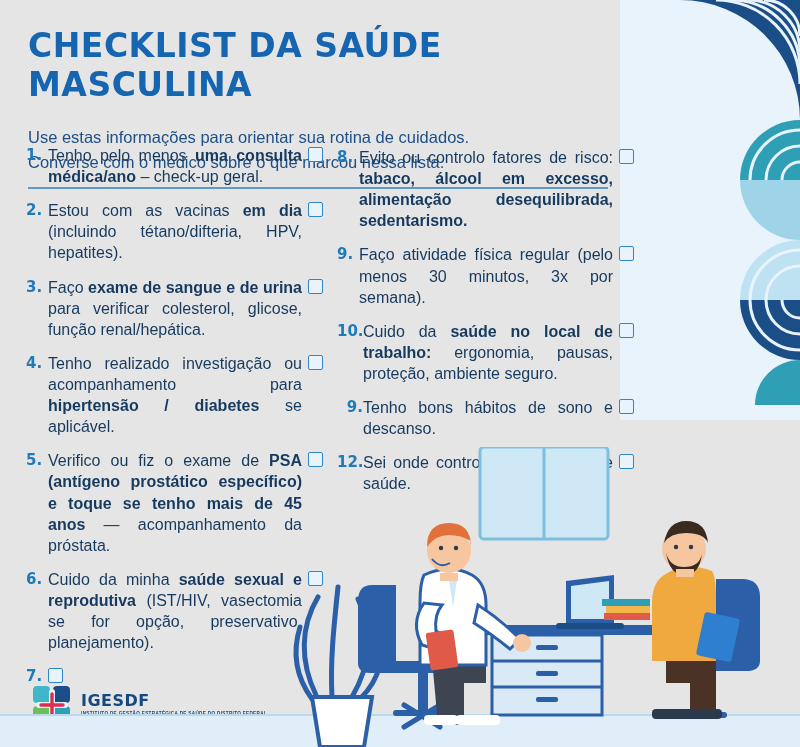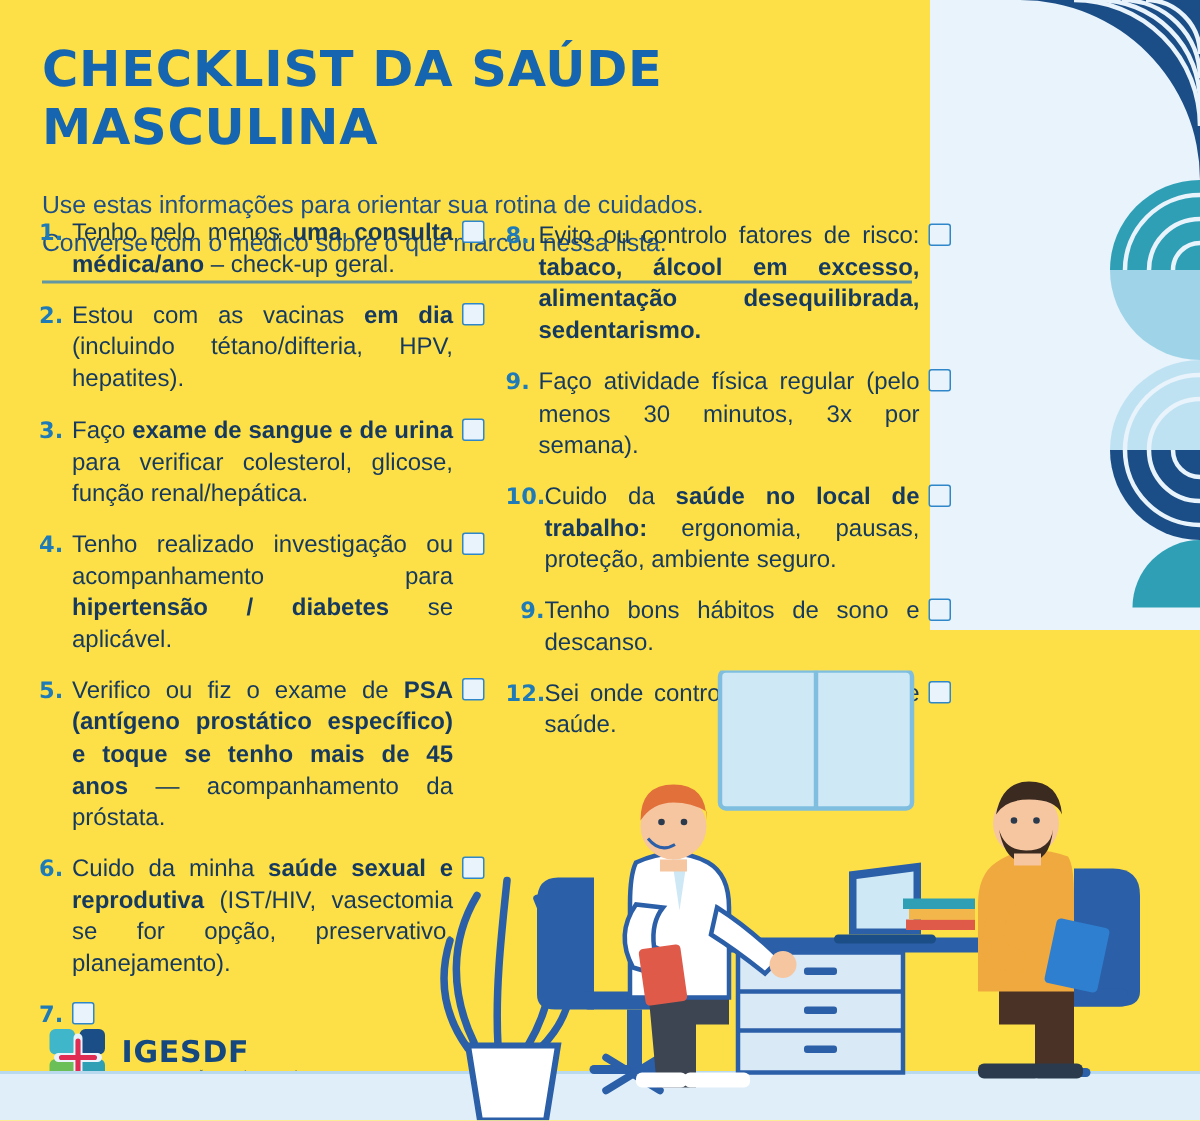--- a/index.html
+++ b/index.html
@@ -4,21 +4,21 @@
 <style>
   * { box-sizing: border-box; margin: 0; padding: 0; }
   html, body {
     width: 800px; height: 747px;
     font-family: "Liberation Sans", sans-serif;
     overflow: hidden;
   }
   #poster {
     position: relative;
     width: 800px; height: 747px;
-    background: #fde047;
+    background: #e5e5e5;
     overflow: hidden;
   }
 
   
   .deco { position: absolute; top: 0; right: 0; width: 180px; height: 420px; overflow: hidden; }
   .deco svg { display: block; }
 
   
   .header { position: absolute; left: 28px; top: 26px; width: 600px; }
   .title {
@@ -87,21 +87,21 @@
     background: #e8f3fb;
     margin-top: 2px;
   }
 
   
   .logo { position: absolute; left: 32px; bottom: 22px; display: flex; align-items: center; gap: 9px; }
   .logo-mark { width: 40px; height: 40px; position: relative; }
   .logo-text { line-height: 1; }
   .logo-name {
     font-family: "DejaVu Sans", sans-serif;
-    font-weight: 700; font-size: 20px; color: #15487e; letter-spacing: .5px;
+    font-weight: 700; font-size: 16px; color: #15487e; letter-spacing: .5px;
   }
   .logo-sub {
     margin-top: 3px;
     font-size: 4.6px; color: #15487e; letter-spacing: .35px; font-weight: 700;
   }
 
   
   .illus { position: absolute; left: 0; bottom: 0; width: 800px; height: 300px; }
   .illus svg { display: block; }
 </style>

